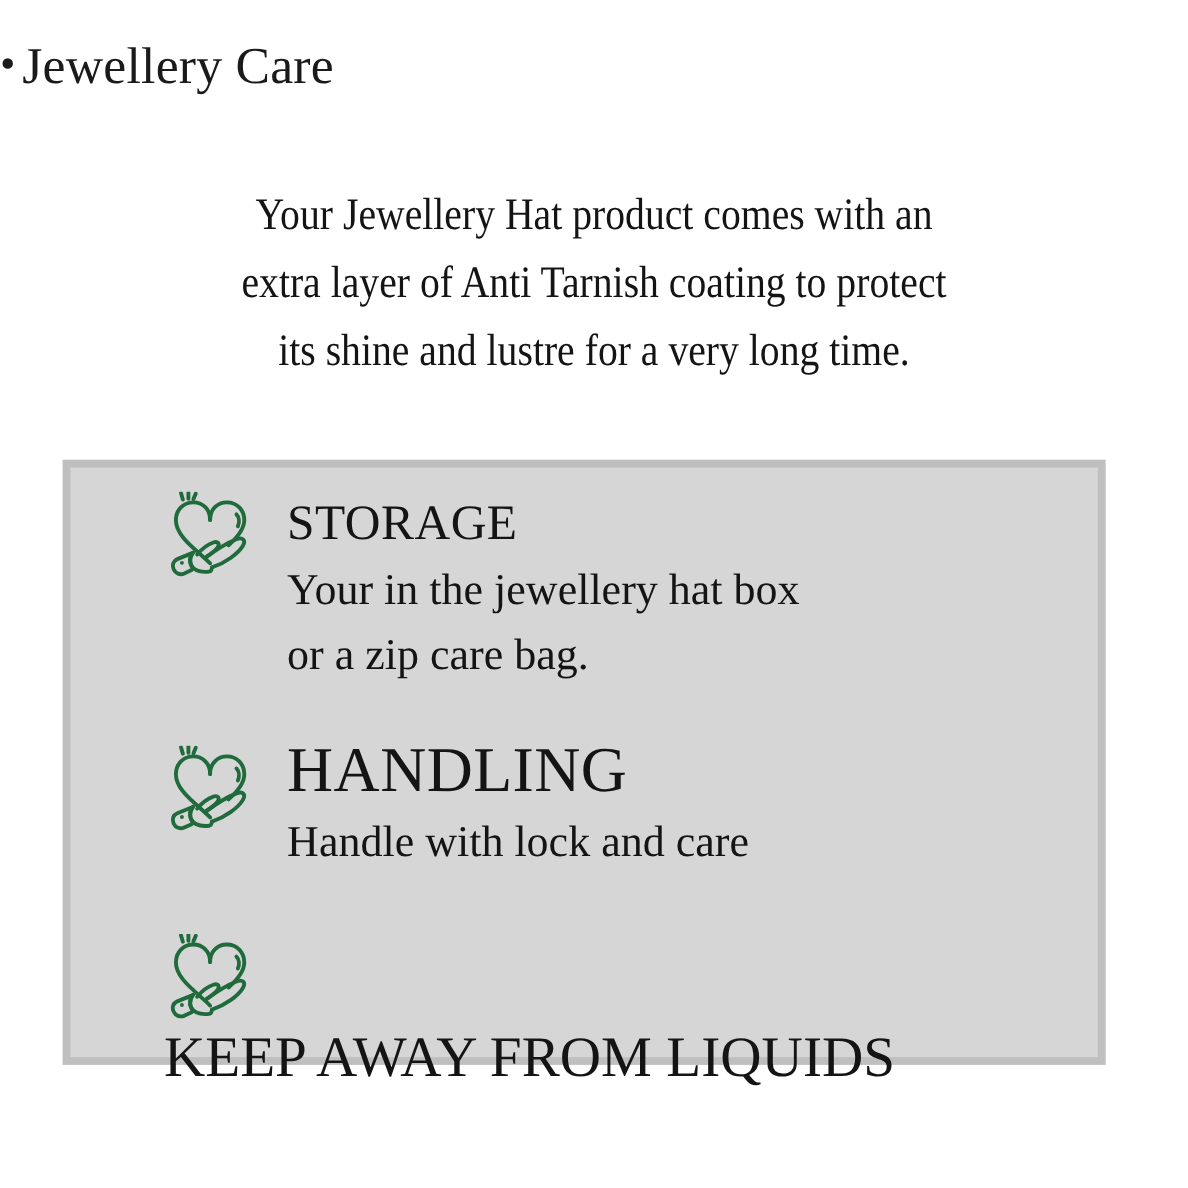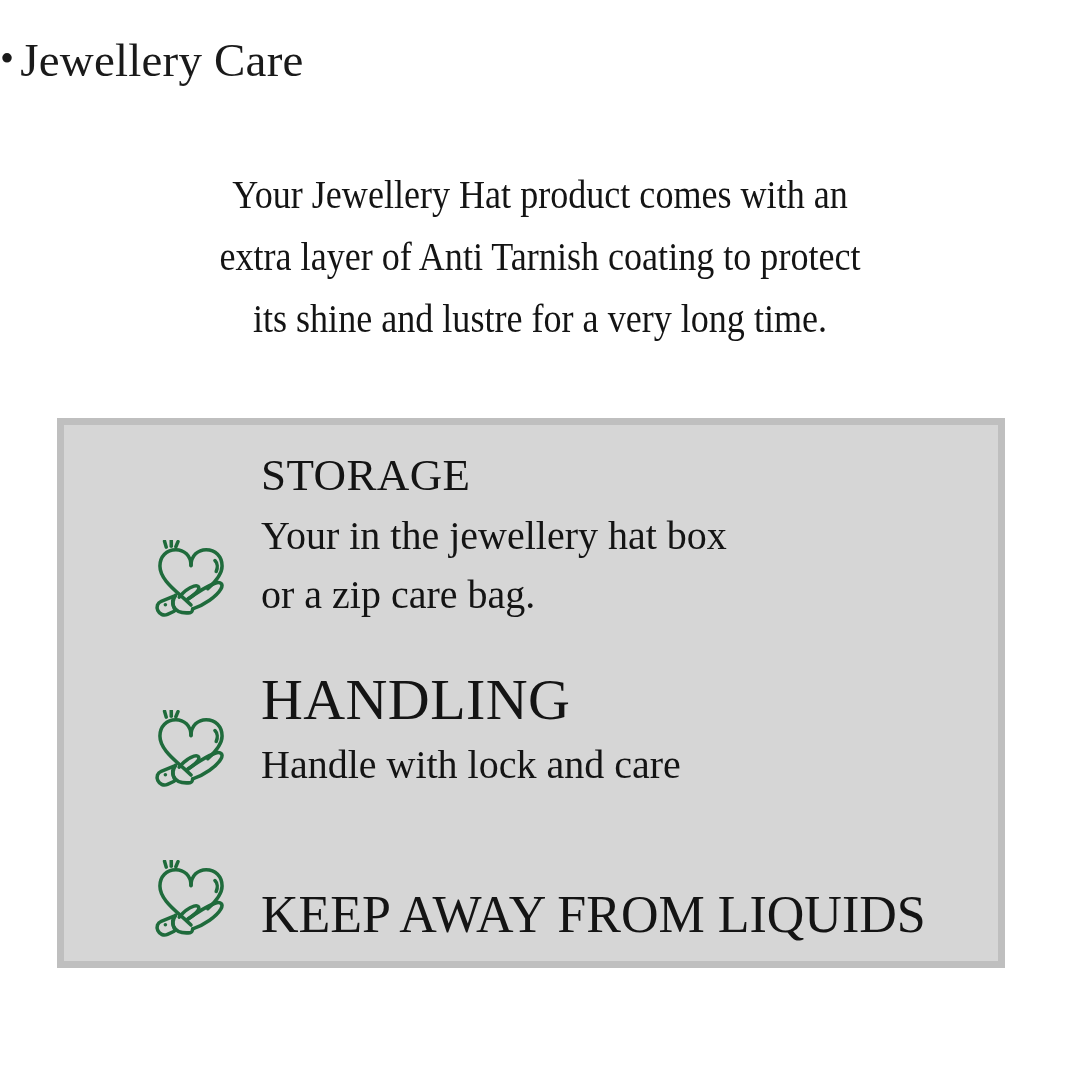--- a/index.html
+++ b/index.html
@@ -67,28 +67,28 @@
   .care-rows {
     position: absolute;
     left: 85px;
     top: 22px;
     right: 12px;
     bottom: 0;
   }
 
   .care-row {
     display: flex;
-    align-items: flex-end;
+    align-items: flex-start;
     position: absolute;
     left: 0;
     right: 0;
   }
   .care-row.row-0 { top: 0px; }
   .care-row.row-1 { top: 225px; }
-  .care-row.row-2 { top: 411px; }
+  .care-row.row-2 { top: 400px; flex-direction: column; }
 
   .row-icon {
     flex: 0 0 auto;
     width: 84px;
     height: 84px;
     margin-right: 28px;
   }
   .care-row.row-1 .row-icon { margin-top: 6px; }
   .care-row.row-2 .row-icon { margin-top: 2px; }
 

